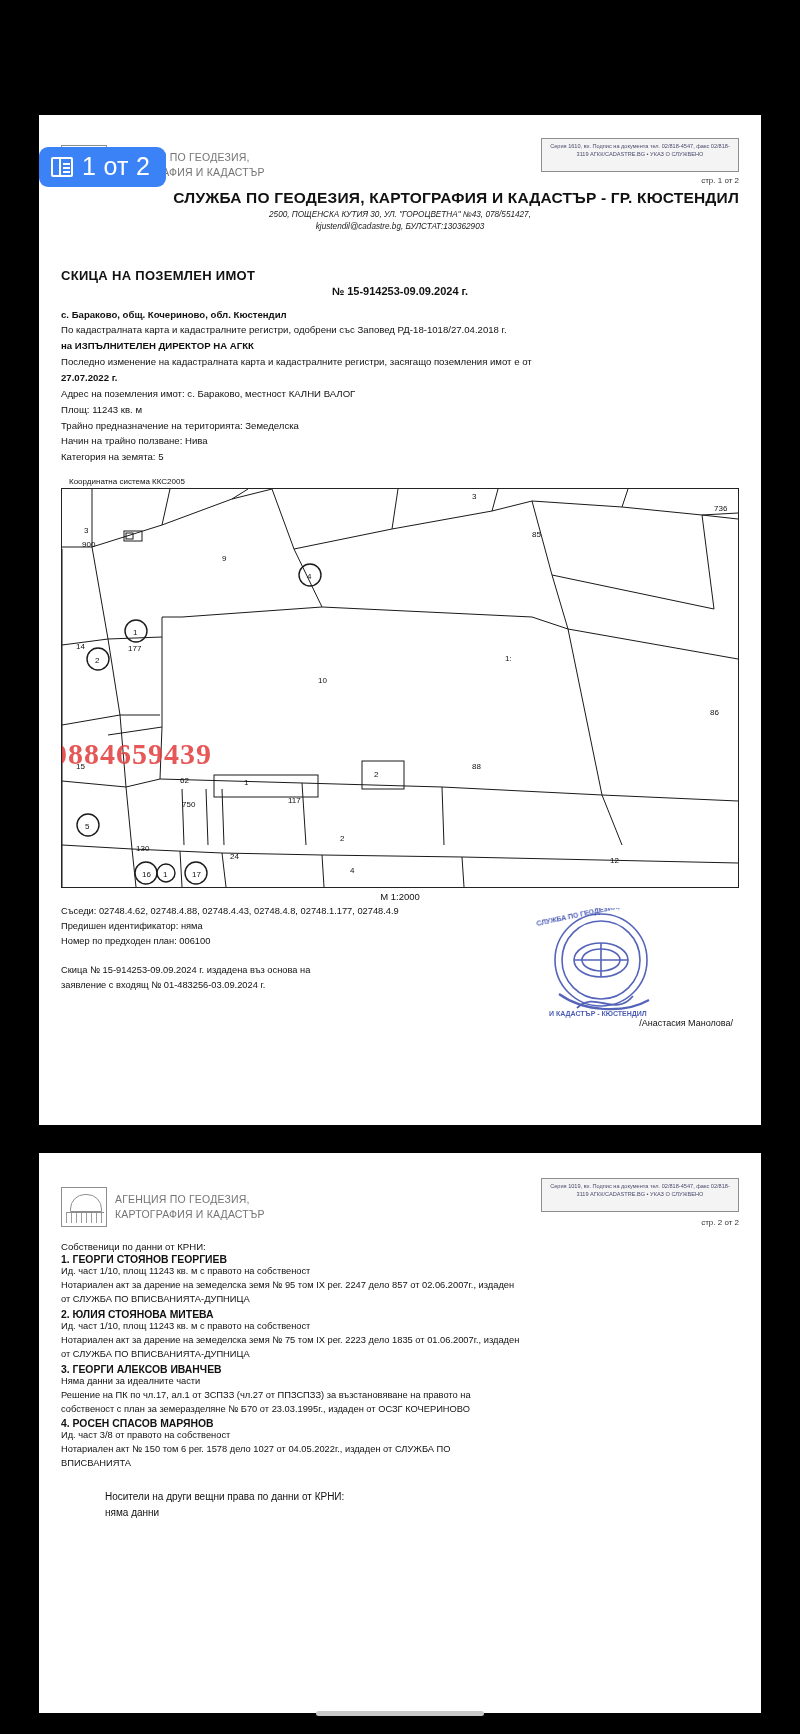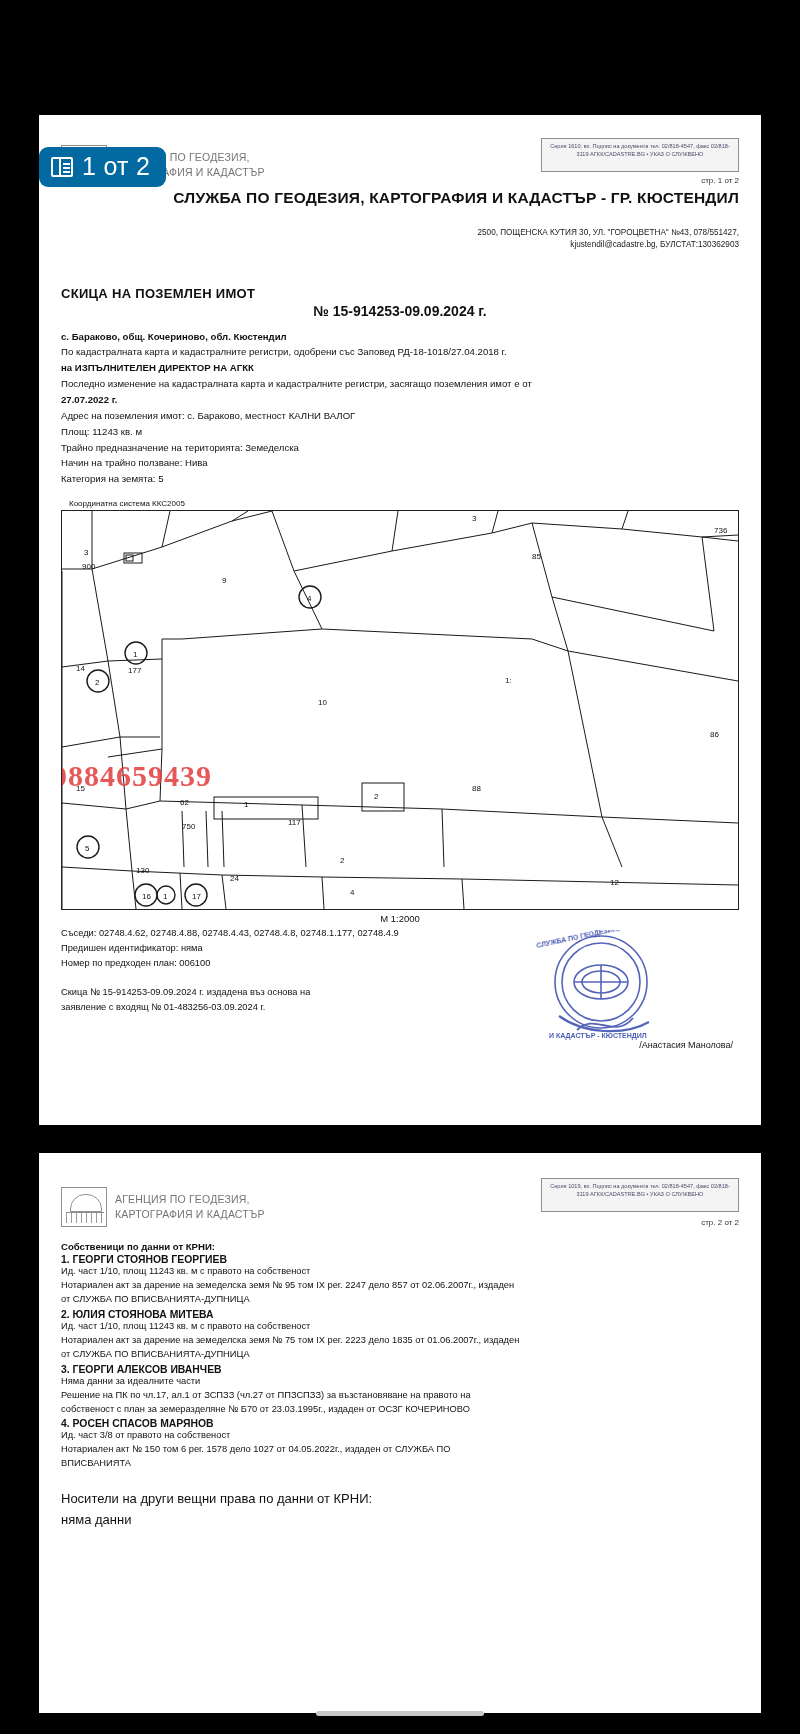--- a/index.html
+++ b/index.html
@@ -28,21 +28,21 @@
     position: relative;
     color: #111;
   }
   .page1 { padding: 18px 22px 22px 22px; min-height: 1010px; }
   .page2 { margin-top: 28px; padding: 22px; min-height: 560px; }
 
   
   .page-chip {
     position: absolute;
     left: 39px; top: 147px;
-    background: #0369a1;
+    background: #3b82f6;
     color: #fff;
     border-radius: 9px;
     padding: 5px 16px 6px 12px;
     font-size: 25px;
     font-weight: 500;
     display: flex;
     align-items: center;
     gap: 9px;
     z-index: 40;
     letter-spacing: 0.3px;
@@ -124,35 +124,36 @@
   .page-of.p2 { margin-top: 6px; }
 
   .office-title {
     text-align: right;
     font-size: 15.5px;
     font-weight: bold;
     letter-spacing: .2px;
     margin-top: 4px;
   }
   .office-sub {
-    text-align: right;
+    text-align: center;
     font-size: 8.2px;
     line-height: 1.5;
-    margin-top: 20px;
+    margin-top: 2px;
     color: #1a1a1a;
+    font-style: italic;
   }
   .doc-title {
     font-size: 13px;
     font-weight: bold;
     margin-top: 34px;
     letter-spacing: .3px;
   }
   .doc-number {
     text-align: center;
-    font-size: 14px;
+    font-size: 11px;
     font-weight: bold;
     margin-top: 2px;
   }
   .ident-line {
     text-align: center;
     font-size: 10px;
     margin-top: 17px;
     font-weight: 500;
   }
   .props {
@@ -215,25 +216,25 @@
   }
   .round-stamp {
     position: absolute;
     right: 60px; top: -55px;
     width: 150px; height: 118px;
     pointer-events: none;
     opacity: .95;
   }
 
   
-  .own-head { font-size: 9.6px; margin-top: 14px; font-weight: bold; }
+  .own-head { font-size: 9.6px; margin-top: 14px; }
   .owner { margin-top: 2px; }
   .owner .name { font-size: 10.4px; font-weight: bold; }
   .owner .line { font-size: 9.3px; line-height: 1.5; }
-  .tail { margin-top: 18px; font-size: 13px; line-height: 1.6; }
+  .tail { margin-top: 18px; font-size: 10px; line-height: 1.6; margin-left: 44px; }
 
   
   .scrollbar {
     position: absolute;
     left: 50%;
     transform: translateX(-50%);
     bottom: 18px;
     width: 168px; height: 5px;
     background: #c8c8c8;
     border-radius: 3px;

